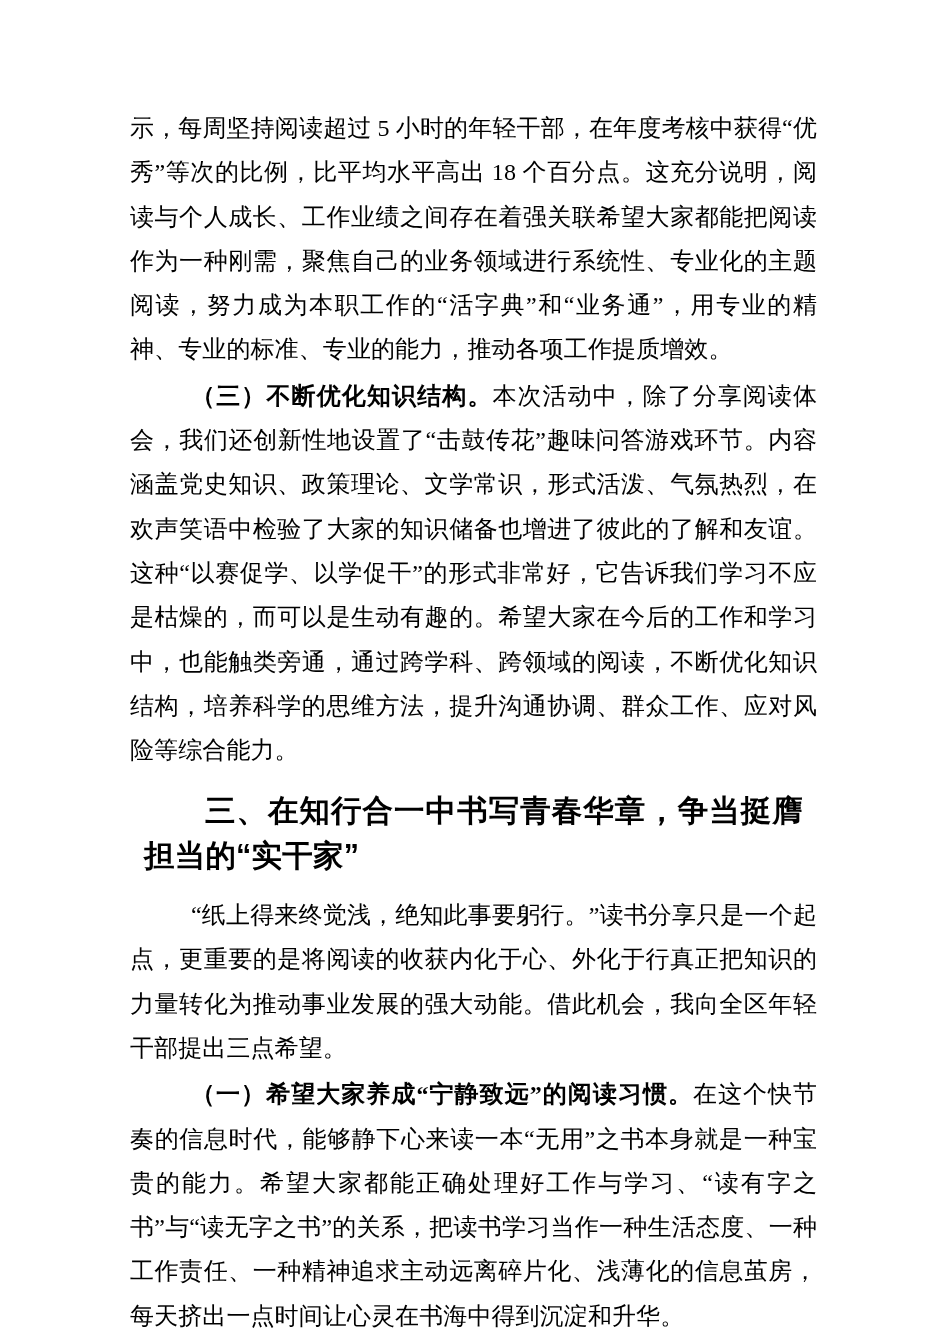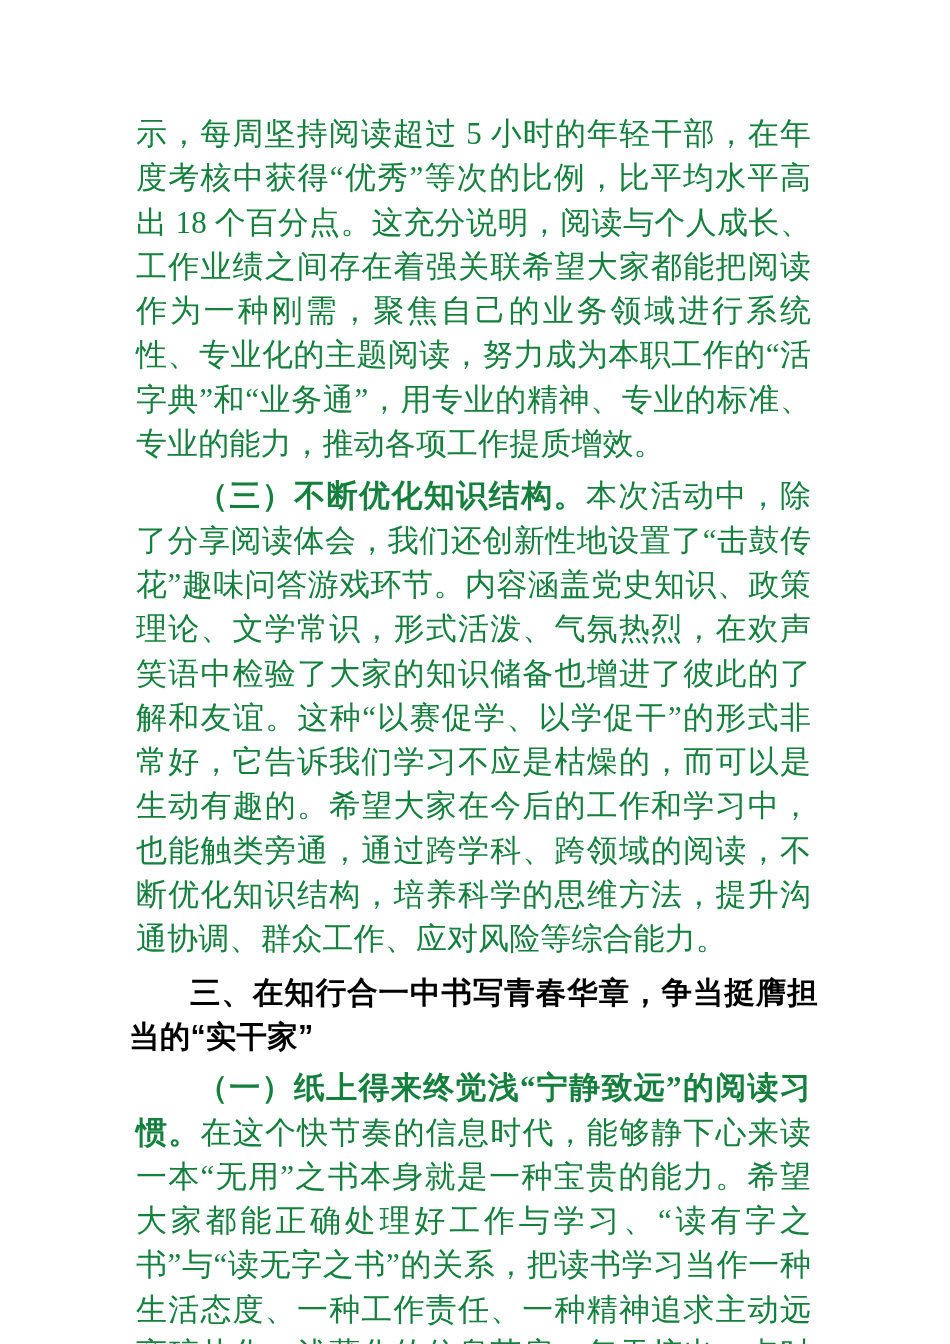--- a/index.html
+++ b/index.html
@@ -27,50 +27,50 @@
   
   #text-body {
     position: absolute;
     left: 128px;
     top: 104px;
     width: 691px;
   }
 
   
   .para {
-    margin: 8px;
+    margin: 2px;
     padding: 0;
-    font-size: 31px;
+    font-size: 24px;
     line-height: 44.3px;
     letter-spacing: 0.1px;
     text-align: justify;
     text-justify: inter-character;
     text-align-last: left;
     word-break: break-all;
-    color: #15803d;
+    color: #000000;
     font-family: "Liberation Serif", "DejaVu Serif", serif;
     font-weight: 400;
     -webkit-font-smoothing: antialiased;
   }
   .para.indent {
     text-indent: 61px;
   }
   .para.noindent {
     text-indent: 0;
   }
 
   
   .lead {
     font-weight: 700;
     letter-spacing: 0.2px;
   }
 
   
   .heading {
-    margin: 1px;
+    margin: 16px;
     padding: 0;
     font-family: "Liberation Sans", "DejaVu Sans", sans-serif;
     font-weight: 700;
     font-size: 30.5px;
     line-height: 44.3px;
     letter-spacing: 0.2px;
     text-indent: 61px;
     text-align: justify;
     text-justify: inter-character;
     text-align-last: left;
@@ -84,18 +84,19 @@
 <div id="page">
 
   <div id="text-body">
 
     <p class="para noindent"><span>示，每周坚持阅读超过 5 小时的年轻干部，在年度考核中获得“优秀”等次的比例，比平均水平高出 18 个百分点。这充分说明，阅读与个人成长、工作业绩之间存在着强关联希望大家都能把阅读作为一种刚需，聚焦自己的业务领域进行系统性、专业化的主题阅读，努力成为本职工作的“活字典”和“业务通”，用专业的精神、专业的标准、专业的能力，推动各项工作提质增效。</span></p>
 
     <p class="para indent"><span class="lead">（三）不断优化知识结构。</span><span>本次活动中，除了分享阅读体会，我们还创新性地设置了“击鼓传花”趣味问答游戏环节。内容涵盖党史知识、政策理论、文学常识，形式活泼、气氛热烈，在欢声笑语中检验了大家的知识储备也增进了彼此的了解和友谊。这种“以赛促学、以学促干”的形式非常好，它告诉我们学习不应是枯燥的，而可以是生动有趣的。希望大家在今后的工作和学习中，也能触类旁通，通过跨学科、跨领域的阅读，不断优化知识结构，培养科学的思维方法，提升沟通协调、群众工作、应对风险等综合能力。</span></p>
 
     <p class="heading"><span>三、在知行合一中书写青春华章，争当挺膺担当的“实干家”</span></p>
 
+    <p class="para indent"><span>“纸上得来终觉浅，绝知此事要躬行。”读书分享只是一个起点，更重要的是将阅读的收获内化于心、外化于行真正把知识的力量转化为推动事业发展的强大动能。借此机会，我向全区年轻干部提出三点希望。</span></p>
 
-    <p class="para indent"><span class="lead">（一）纸上得来终觉浅“宁静致远”的阅读习惯。</span><span>在这个快节奏的信息时代，能够静下心来读一本“无用”之书本身就是一种宝贵的能力。希望大家都能正确处理好工作与学习、“读有字之书”与“读无字之书”的关系，把读书学习当作一种生活态度、一种工作责任、一种精神追求主动远离碎片化、浅薄化的信息茧房，每天挤出一点时间让心灵在书海中得到沉淀和升华。</span></p>
+    <p class="para indent"><span class="lead">（一）希望大家养成“宁静致远”的阅读习惯。</span><span>在这个快节奏的信息时代，能够静下心来读一本“无用”之书本身就是一种宝贵的能力。希望大家都能正确处理好工作与学习、“读有字之书”与“读无字之书”的关系，把读书学习当作一种生活态度、一种工作责任、一种精神追求主动远离碎片化、浅薄化的信息茧房，每天挤出一点时间让心灵在书海中得到沉淀和升华。</span></p>
 
   </div>
 
 </div>
 
 </body></html>

